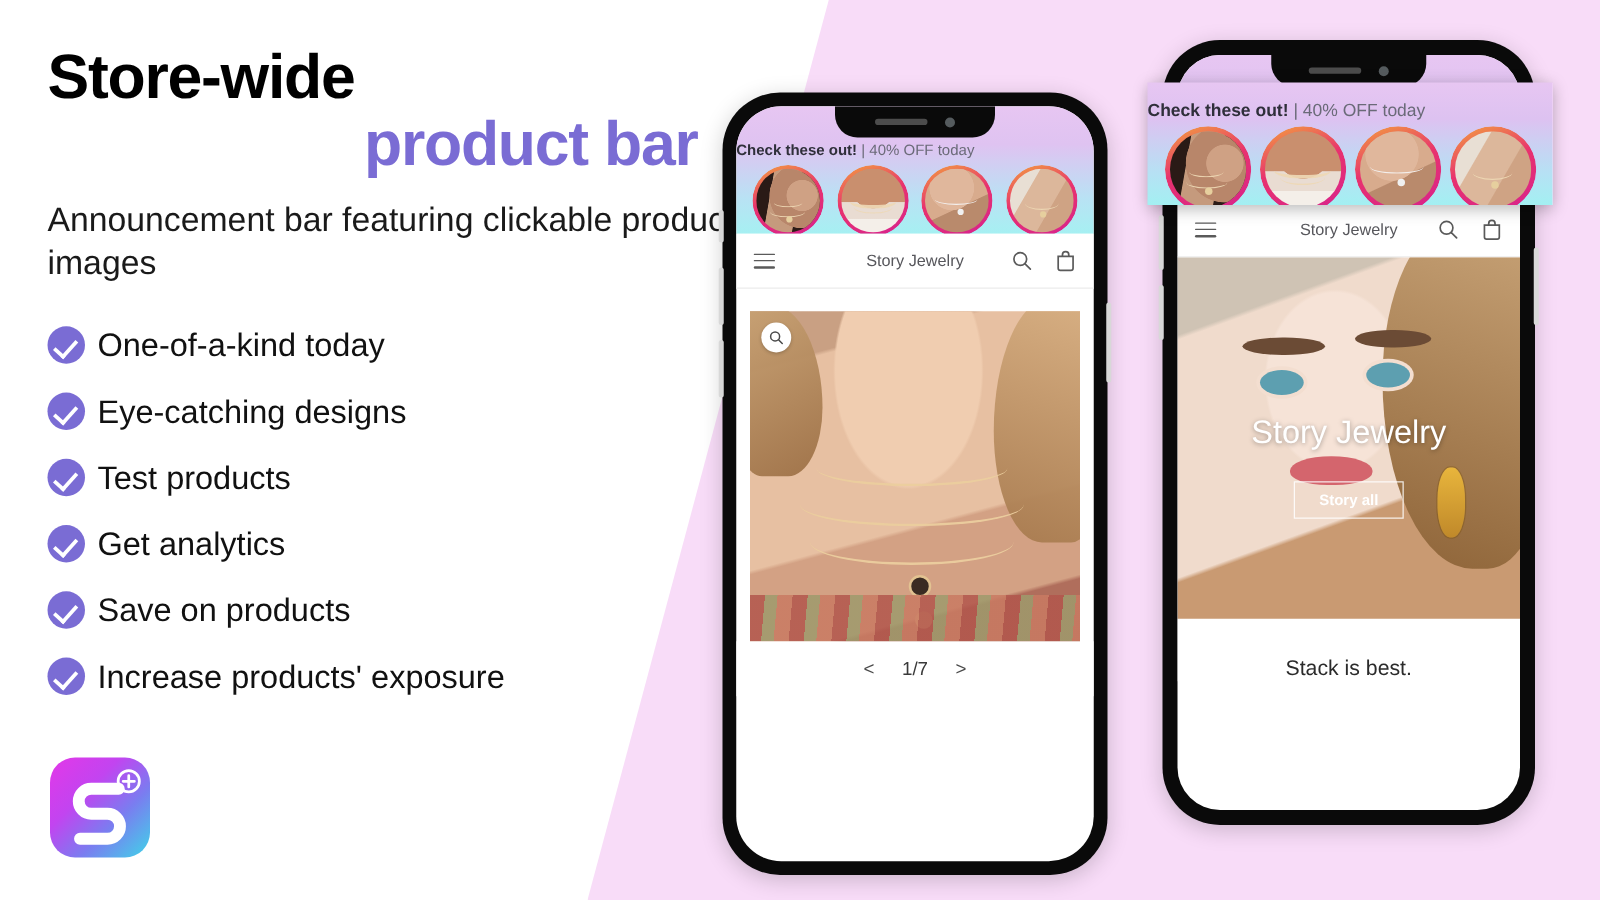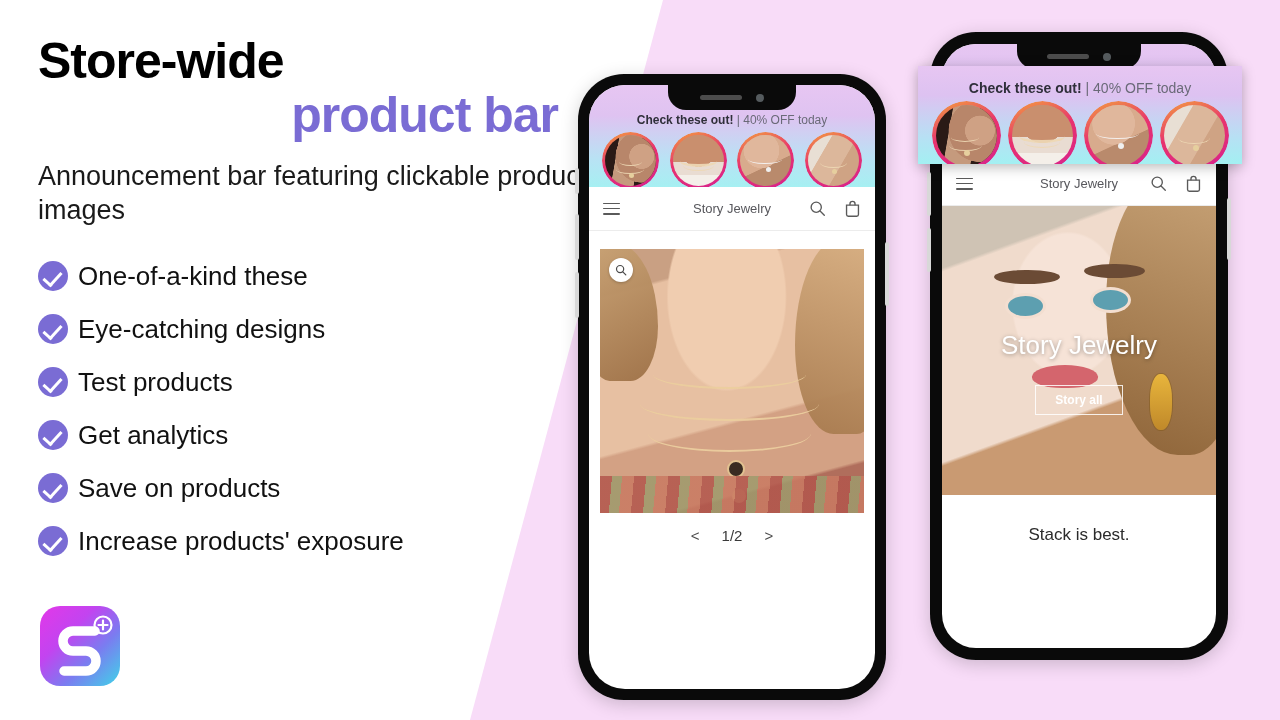--- a/index.html
+++ b/index.html
@@ -141,21 +141,21 @@
   }
 
   
   .ann-bar {
     position: relative;
     width: 100%;
     background: linear-gradient(180deg, #e7c6f2 0%, #dfc3f1 30%, #b9e2f4 72%, #a6f0f2 100%);
     overflow: hidden;
   }
   .ann-text {
-    text-align: center;
+    text-align: left;
     white-space: nowrap;
     font-weight: 400;
   }
   .ann-text .ann-strong {
     font-weight: bold;
     color: #2f2f3a;
   }
   .ann-text .ann-rest {
     color: #6a6a78;
   }
@@ -342,21 +342,21 @@
   <div class="bg-wedge"></div>
 
   <div class="left-panel">
     <div class="headline-1">Store-wide</div>
     <div class="headline-2">product bar</div>
     <div class="subtitle">Announcement bar featuring clickable product images</div>
 
     <ul class="feature-list">
       <li class="feature-item">
         <span class="check-icon"></span>
-        <span class="feature-label">One-of-a-kind these</span>
+        <span class="feature-label">One-of-a-kind today</span>
       </li>
       <li class="feature-item">
         <span class="check-icon"></span>
         <span class="feature-label">Eye-catching designs</span>
       </li>
       <li class="feature-item">
         <span class="check-icon"></span>
         <span class="feature-label">Test products</span>
       </li>
       <li class="feature-item">
@@ -468,21 +468,21 @@
         <div class="zoom-badge" style="left:9px; top:9px; width:24px; height:24px;">
           <svg width="12" height="12" viewBox="0 0 20 20">
             <circle cx="8.5" cy="8.5" r="6" fill="none" stroke="#4a4a4a" stroke-width="2"></circle>
             <line x1="13" y1="13" x2="18" y2="18" stroke="#4a4a4a" stroke-width="2" stroke-linecap="round"></line>
           </svg>
         </div>
       </div>
 
       <div class="pager" style="height:44px; gap:22px; font-size:15px;">
         <span class="pager-arrow">&lt;</span>
-        <span class="pager-count">1/2</span>
+        <span class="pager-count">1/7</span>
         <span class="pager-arrow">&gt;</span>
       </div>
 
     </div>
   </div>
 
   <div class="phone" style="left:930px; top:32px; width:298px; height:628px;">
 
     <div class="side-btn" style="left:-3px; top:96px; width:4px; height:24px;"></div>
     <div class="side-btn" style="left:-3px; top:140px; width:4px; height:44px;"></div>

